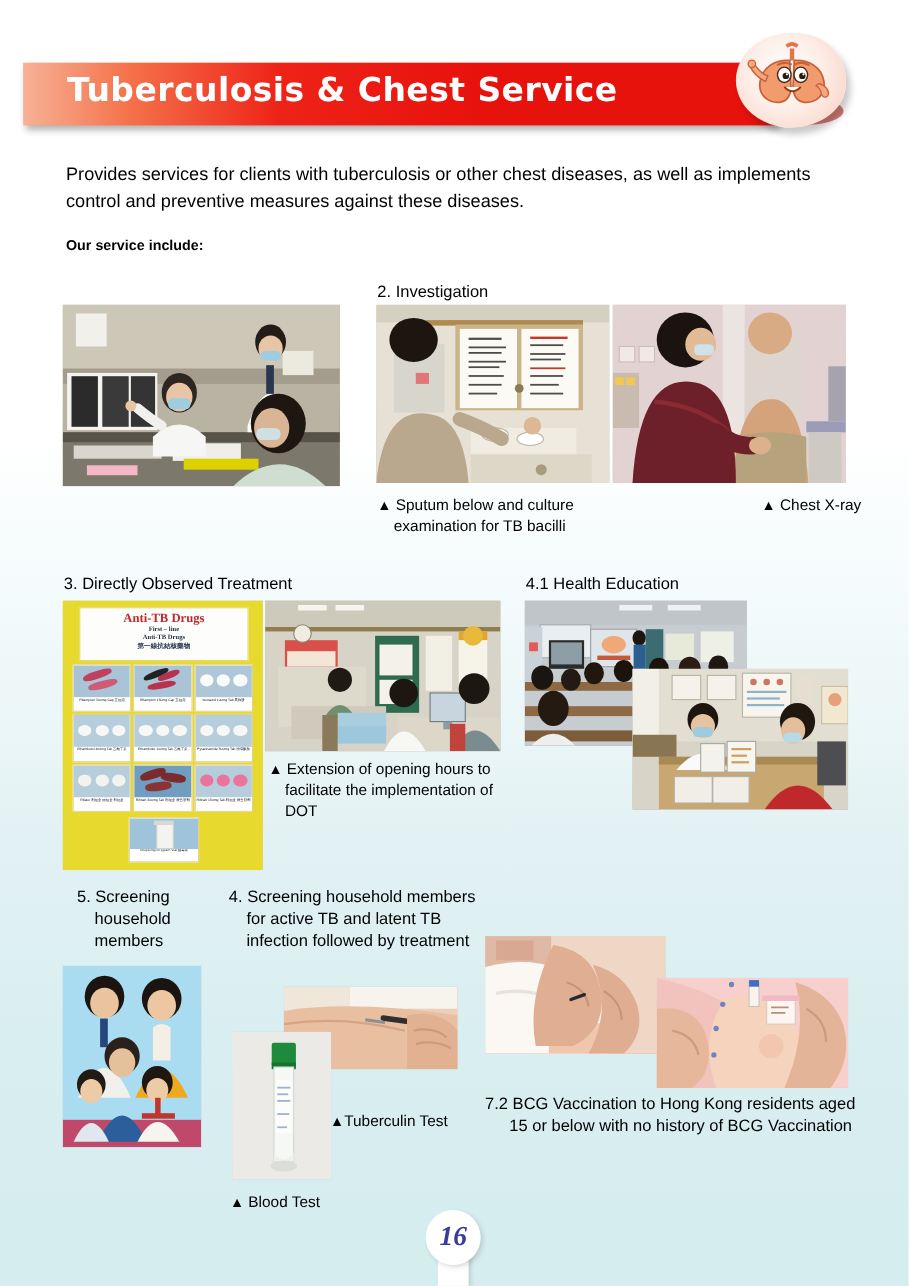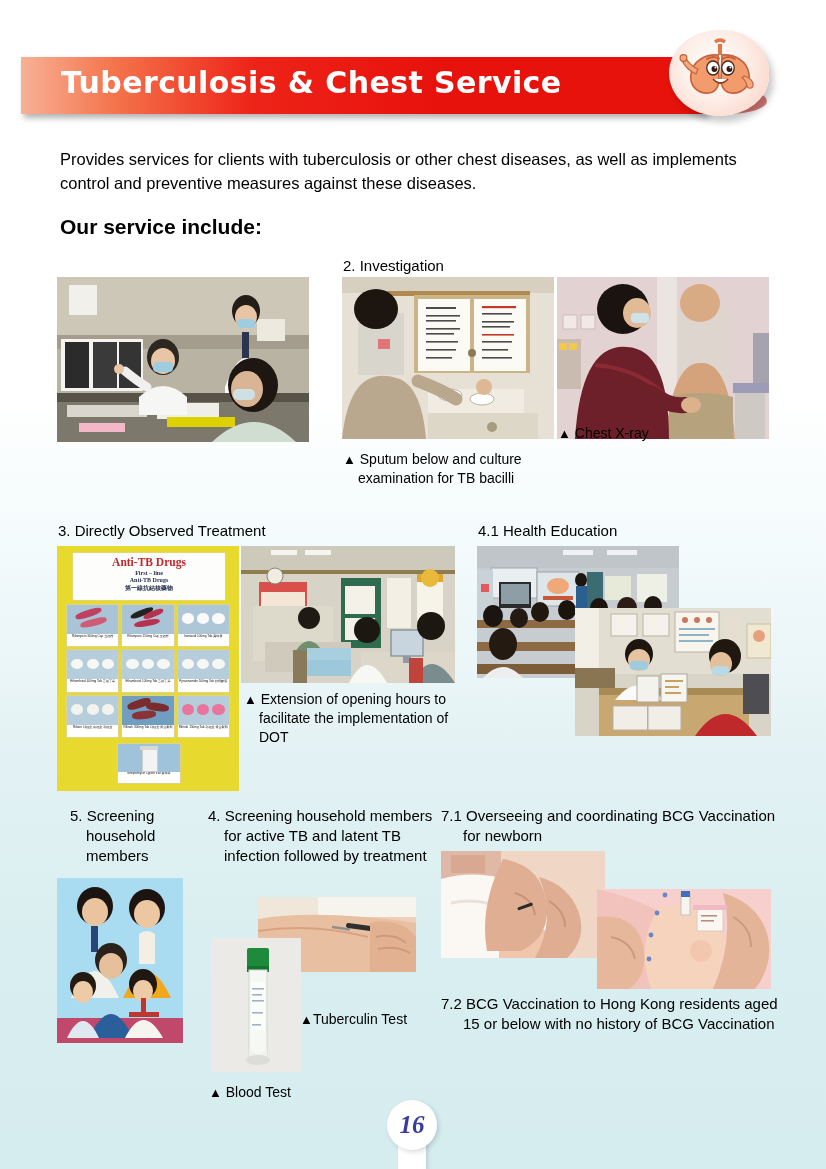--- a/index.html
+++ b/index.html
@@ -41,21 +41,21 @@
     background:#b8120c;border-radius:50%;opacity:.55;
   }
 
   
   .intro{
     position:absolute;left:60px;top:148px;width:720px;
     font-size:16.5px;color:#000;line-height:1.45;
   }
   .our-service{
     position:absolute;left:60px;top:215px;
-    font-size:21px;font-weight:bold;color:#000;
+    font-size:13px;font-weight:bold;color:#000;
   }
   .sec-label{position:absolute;font-size:15px;color:#000;line-height:1.33;}
   .sec-label.hang{text-indent:-16px;padding-left:16px;}
   .sec-label.hang2{text-indent:-22px;padding-left:22px;}
 
   .cap{position:absolute;font-size:14px;color:#000;line-height:1.36;}
   .cap .tri{font-size:13px;}
   .cap.hang{text-indent:-15px;padding-left:15px;}
 
   
@@ -313,21 +313,21 @@
 
         <rect x="176" y="106" width="36" height="10" fill="#9d9cb8"></rect>
         <rect x="178" y="116" width="30" height="46" fill="#cfc9c4"></rect>
         <rect x="196" y="56" width="16" height="50" fill="#a6a3ae"></rect>
       </svg>
     </div>
   </div>
 
   <div class="cap hang" style="left:343px;top:450px;width:200px;"><span class="tri">▲</span> <span>Sputum below and culture examination for TB bacilli</span></div>
 
-  <div class="cap hang" style="left:558px;top:424px;width:210px;"><span class="tri">▲</span> <span>Chest X-ray</span></div>
+  <div class="cap hang" style="left:558px;top:450px;width:210px;text-align:right;"><span class="tri">▲</span> <span>Chest X-ray</span></div>
 
   <div class="sec-label" style="left:58px;top:521px;width:330px;">3. Directly Observed Treatment</div>
 
   <div class="photo" id="ph-poster" style="left:57px;top:546px;width:182px;height:245px;">
     <div class="inner">
       <div class="poster-title-box">
         <div class="poster-title">Anti-TB Drugs</div>
         <div class="poster-sub">
           <span>First – line</span><br>
           <span>Anti-TB Drugs</span><br>
@@ -642,21 +642,20 @@
         <path d="M38 110 q9 12 18 0 l0 8 l-18 0 Z" fill="#eef2ee"></path>
         <ellipse cx="47" cy="122" rx="12" ry="5" fill="#dcdcd8"></ellipse>
       </svg>
     </div>
   </div>
 
   <div class="cap hang" style="left:300px;top:1010px;width:110px;"><span class="tri">▲</span><span>Tuberculin Test</span></div>
 
   <div class="cap" style="left:209px;top:1083px;width:180px;"><span class="tri">▲</span> <span>Blood Test</span></div>
 
-  <div class="sec-label hang2" style="left:441px;top:806px;width:330px;">7.1 Overseeing and coordinating BCG Vaccination for newborn</div>
 
   <div class="photo" id="ph-bcg1" style="left:441px;top:851px;width:164px;height:107px;">
     <div class="inner">
       <svg width="164" height="107" viewBox="0 0 164 107" preserveAspectRatio="none">
         <rect width="164" height="107" fill="#f0d6c5"></rect>
         <rect x="0" y="0" width="60" height="30" fill="#e0b9a6"></rect>
         <rect x="10" y="4" width="34" height="18" fill="#d9a893"></rect>
 
         <path d="M0 28 q52 -14 96 16 q28 20 16 63 l-112 0 Z" fill="#fbf7f2"></path>
         <path d="M10 52 q40 -8 70 18" stroke="#e8e2da" stroke-width="3" fill="none"></path>

